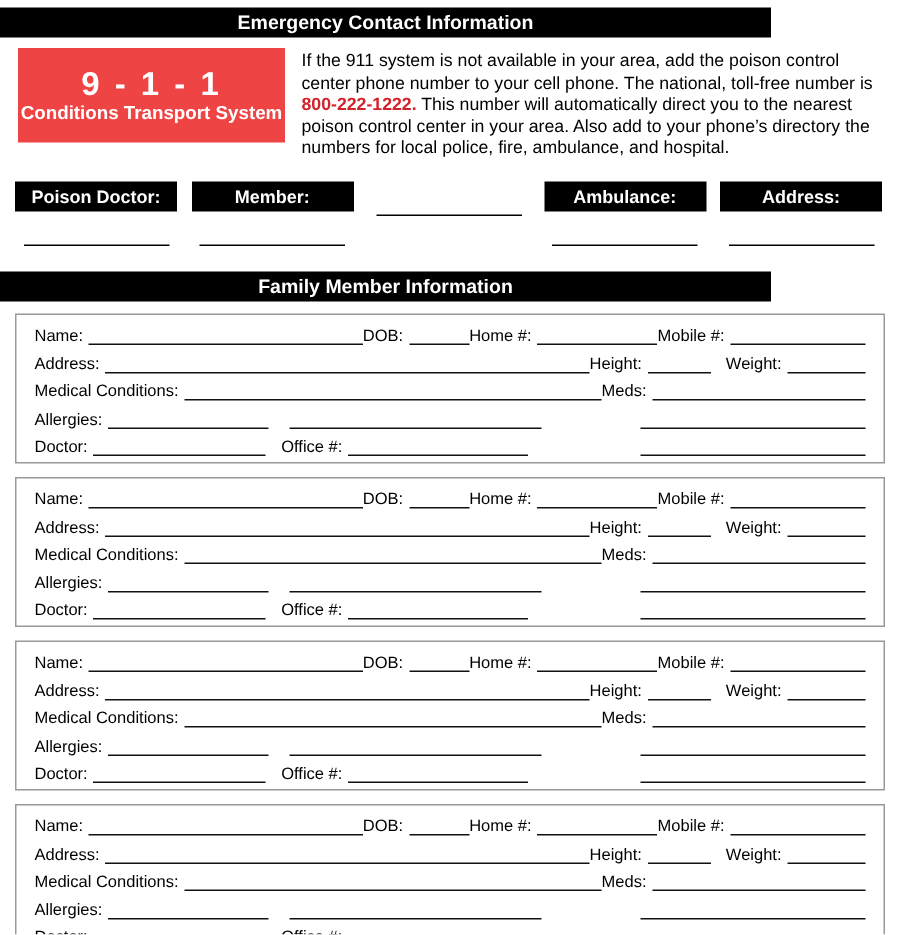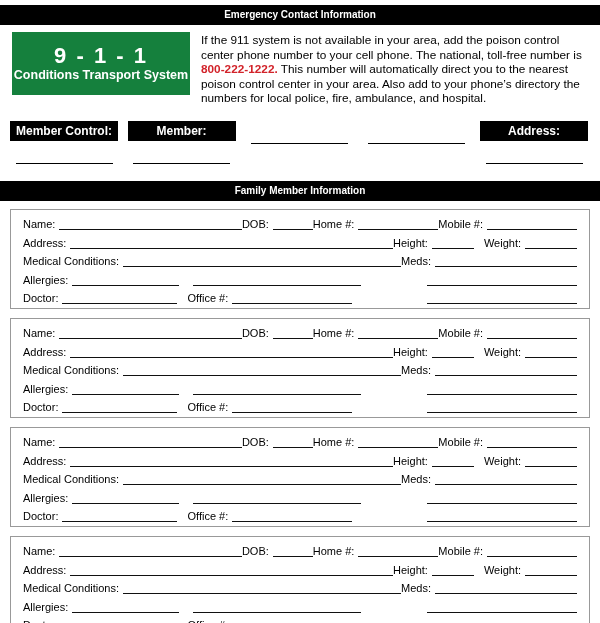--- a/index.html
+++ b/index.html
@@ -1,28 +1,28 @@
 <!DOCTYPE html>
 <html><head>
 <meta charset="utf-8">
 <style>
   * { margin:0; padding:0; box-sizing:border-box; }
   body { background:#fff; font-family:"Liberation Sans", sans-serif; }
   .page { width:600px; height:623px; background:#fff; overflow:hidden; position:relative; }
 
   .section-bar {
-    background:#000; color:#fff; font-weight:bold; font-size:10px;
-    text-align:center; height:20px; line-height:20px; width:600px;
+    background:#000; color:#fff; font-weight:bold; font-size:13px;
+    text-align:center; height:20px; line-height:20px; width:514px;
   }
   .bar-top { margin-top:5px; }
   .bar-family { margin-top:17px; }
 
   .top-section { display:flex; margin:7px 10px 0 12px; gap:11px; }
   .red-box {
-    width:178px; min-width:178px; height:63px; background:#15803d; color:#fff;
+    width:178px; min-width:178px; height:63px; background:#ef4444; color:#fff;
     text-align:center; display:flex; flex-direction:column; justify-content:center; gap:1px;
   }
   .red-911 { font-size:22px; font-weight:bold; letter-spacing:2px; line-height:22px; }
   .red-words { font-size:11.5px; font-weight:bold; line-height:13px; }
   .red-sub { font-size:12.5px; font-weight:bold; line-height:14px; }
 
   .instructions { font-size:11.8px; line-height:14.6px; color:#000; padding-top:1px; }
   .phone { color:#d2232a; font-weight:bold; }
 
   .contact-row { display:flex; justify-content:space-between; margin:15px 12px 0 10px; }
@@ -64,31 +64,32 @@
   <div class="top-section">
     <div class="red-box">
       <div class="red-911">9 - 1 - 1</div>
       <div class="red-sub">Conditions Transport System</div>
     </div>
     <div class="instructions"><span>If the 911 system is not available in your area, add the poison control center phone number to your cell phone. The national, toll-free number is </span><span class="phone">800-222-1222.</span><span> This number will automatically direct you to the nearest poison control center in your area. Also add to your phone’s directory the numbers for local police, fire, ambulance, and hospital.</span></div>
   </div>
 
   <div class="contact-row">
     <div class="contact-col">
-      <div class="contact-box">Member Control:</div>
+      <div class="contact-box">Poison Doctor:</div>
       <div class="contact-blank"></div>
     </div>
     <div class="contact-col">
       <div class="contact-box">Member:</div>
       <div class="contact-blank"></div>
     </div>
     <div class="contact-col">
       <div class="contact-blank"></div>
     </div>
     <div class="contact-col">
+      <div class="contact-box">Ambulance:</div>
       <div class="contact-blank"></div>
     </div>
     <div class="contact-col">
       <div class="contact-box">Address:</div>
       <div class="contact-blank"></div>
     </div>
   </div>
 
   <div class="section-bar bar-family">
     <span>Family Member Information</span>

